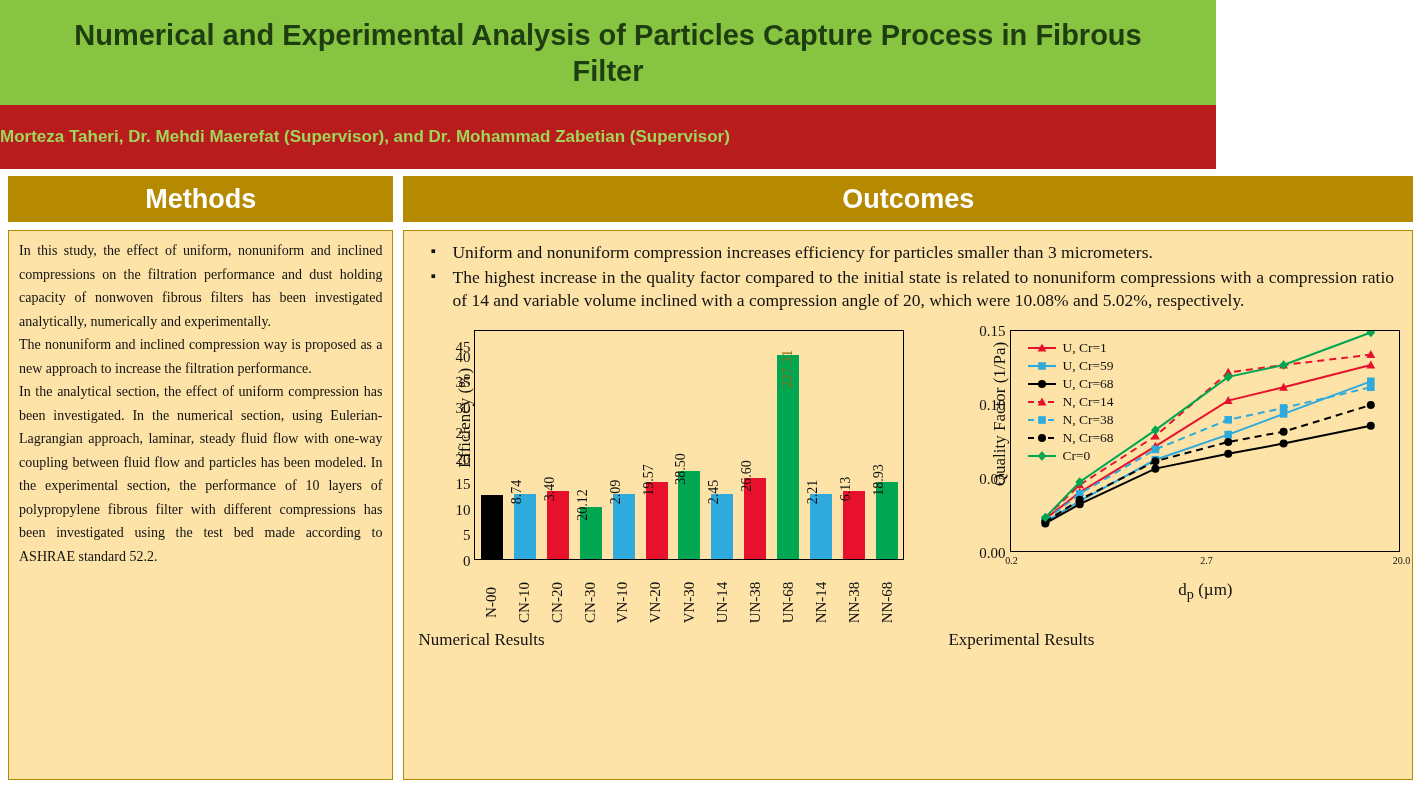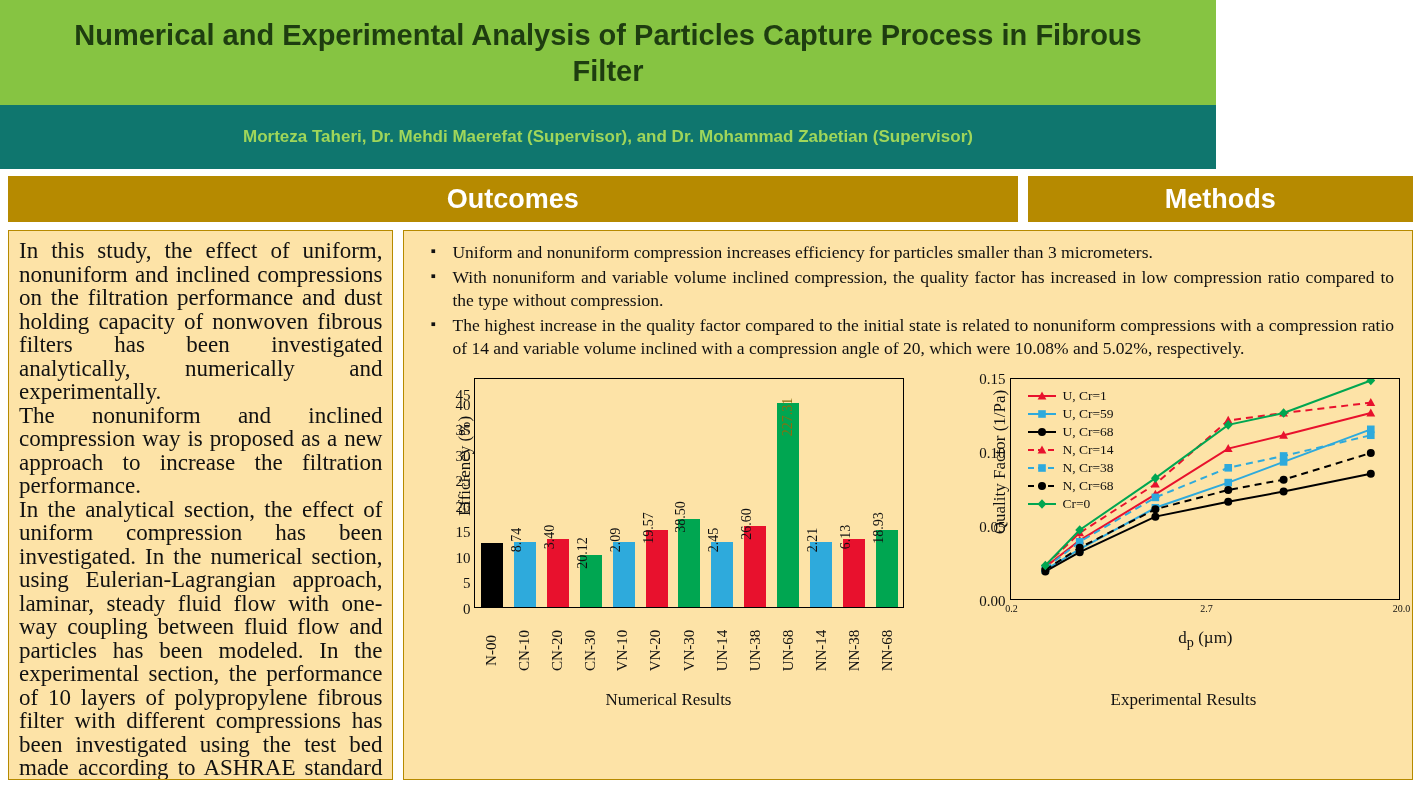--- a/index.html
+++ b/index.html
@@ -33,22 +33,22 @@
     display: flex; align-items: center; justify-content: center;
     padding: 0 40px;
   }
   .title-band h1 {
     margin: 16px;
     font-family: "Liberation Sans", sans-serif;
     font-weight: bold; font-size: 29px; line-height: 36px;
     color: #1e3d10; text-align: center;
   }
   .authors-band {
-    height: 64px; background: #0f766e;
-    display: flex; align-items: center; justify-content: center;
+    height: 64px; background: #b91c1c;
+    display: flex; align-items: center; 
   }
   .authors-band span {
     font-family: "Liberation Sans", sans-serif;
     font-weight: bold; font-size: 17px; color: #9fd65a; text-align: center;
   }
 
   
   .bars { display: flex; gap: 10px; padding: 6px 8px 0 8px; }
   .bar {
     background: #b68a00; height: 46px;
@@ -64,37 +64,37 @@
   
   .cols { display: flex; gap: 10px; padding: 8px 8px 0 8px; }
   .panel {
     background: #fde3a7; border: 1px solid #b68a00;
   }
   .panel.methods { width: 386px; height: 550px; padding: 8px 10px; overflow: hidden; }
   .panel.outcomes { width: 1011px; height: 550px; padding: 10px 14px; overflow: hidden; }
 
   .methods-text p {
     margin: 0; text-align: justify;
-    font-size: 23px; line-height: 23.5px; color: #111;
+    font-size: 14px; line-height: 23.5px; color: #111;
   }
 
   .bullets { list-style: none; margin: 0; padding: 0 4px 0 8px; }
   .bullets li {
     position: relative; padding-left: 26px; margin-bottom: 2px;
     font-size: 17.5px; line-height: 23px; color: #111; text-align: justify;
   }
   .bullets li::before {
     content: "\25AA"; position: absolute; left: 4px; top: -1px;
     color: #111; font-size: 15px;
   }
 
   .charts { display: flex; margin-top: 14px; }
   .chart-block { position: relative; }
   .chart-caption {
-    text-align: center; font-size: 17px; color: #111; margin-top: 16px;
+    font-size: 17px; color: #111; margin-top: 4px;
   }
 
   
   .bar-chart-wrap { width: 500px; }
   .bc-area { position: relative; width: 500px; height: 300px; }
   .bc-ylabel {
     position: absolute; left: -18px; top: 82px;
     transform: rotate(-90deg); transform-origin: center;
     font-size: 17px; color: #111; width: 130px; text-align: center;
   }
@@ -183,42 +183,41 @@
       <div class="title-band">
         <h1>Numerical and Experimental Analysis of Particles Capture Process in Fibrous Filter</h1>
       </div>
       <div class="authors-band">
         <span>Morteza Taheri, Dr. Mehdi Maerefat (Supervisor), and Dr. Mohammad Zabetian (Supervisor)</span>
       </div>
     </div>
   </div>
 
   <div class="bars">
+    <div class="bar methods">
+      <span>Methods</span>
+    </div>
     <div class="bar outcomes">
       <span>Outcomes</span>
-    </div>
-    <div class="bar methods">
-      <span>Methods</span>
     </div>
   </div>
 
   <div class="cols">
 
     <div class="panel methods">
       <div class="methods-text">
         <p>In this study, the effect of uniform, nonuniform and inclined compressions on the filtration performance and dust holding capacity of nonwoven fibrous filters has been investigated analytically, numerically and experimentally.</p>
         <p>The nonuniform and inclined compression way is proposed as a new approach to increase the filtration performance.</p>
         <p>In the analytical section, the effect of uniform compression has been investigated. In the numerical section, using Eulerian-Lagrangian approach, laminar, steady fluid flow with one-way coupling between fluid flow and particles has been modeled. In the experimental section, the performance of 10 layers of polypropylene fibrous filter with different compressions has been investigated using the test bed made according to ASHRAE standard 52.2.</p>
       </div>
     </div>
 
     <div class="panel outcomes">
       <ul class="bullets">
         <li>Uniform and nonuniform compression increases efficiency for particles smaller than 3 micrometers.</li>
-        <li>With nonuniform and variable volume inclined compression, the quality factor has increased in low compression ratio compared to the type without compression.</li>
         <li>The highest increase in the quality factor compared to the initial state is related to nonuniform compressions with a compression ratio of 14 and variable volume inclined with a compression angle of 20, which were 10.08% and 5.02%, respectively.</li>
       </ul>
 
       <div class="charts">
 
         <div class="chart-block bar-chart-wrap">
           <div class="bc-area">
             <div class="bc-ylabel">Efficiency (%)</div>
             <div class="bc-plot" id="bc-plot">
               <div class="bc-bars" id="bc-bars">

